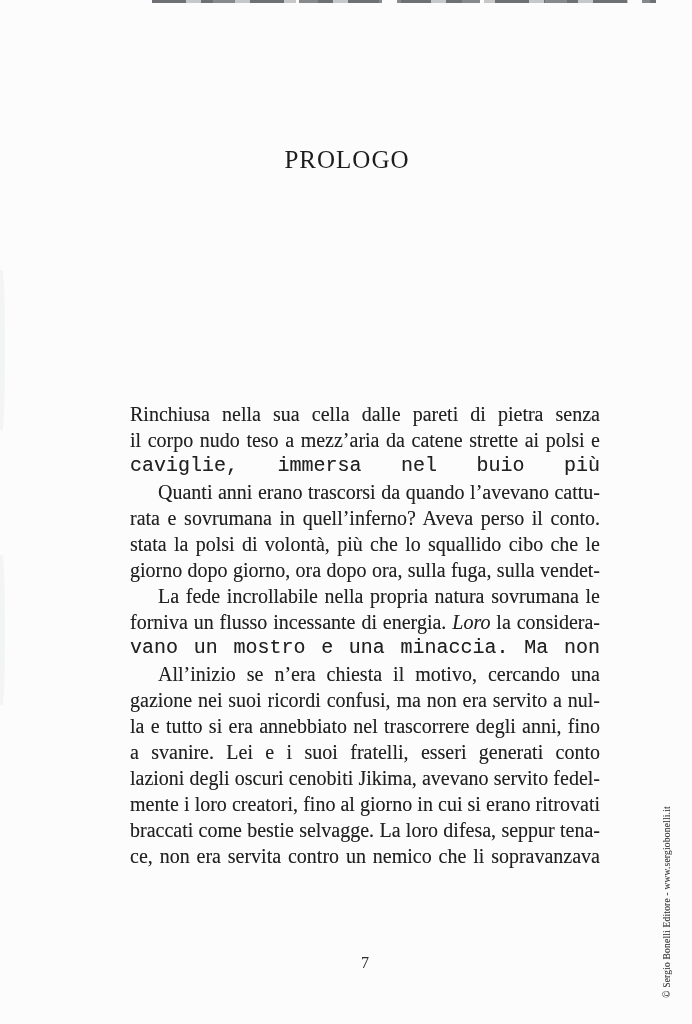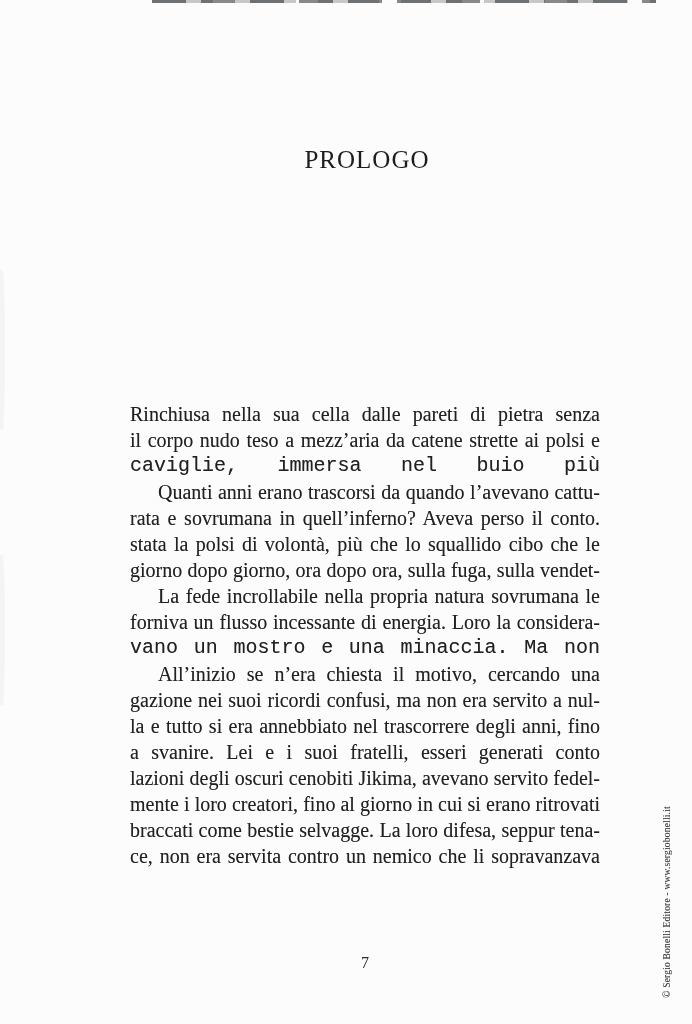--- a/index.html
+++ b/index.html
@@ -41,21 +41,21 @@
     width: 5px;
     background: rgba(110,115,120,0.06);
     border-radius: 0 60% 60% 0;
   }
   .edge-smudge.s1 { top: 270px; height: 160px; }
   .edge-smudge.s2 { top: 555px; height: 150px; }
 
   .title {
     position: absolute;
     top: 146px;
-    left: 132px;
+    left: 112px;
     width: 470px;
     margin: 0;
     text-align: center;
     font-size: 25px;
     font-weight: 400;
     letter-spacing: 1px;
     color: #1d1d1d;
   }
   .body-text {
     position: absolute;
@@ -68,21 +68,21 @@
     text-shadow: 0 0 0.4px rgba(30,30,30,0.35);
   }
   .line {
     height: 26px;
     overflow: hidden;
     text-align: justify;
     text-align-last: justify;
   }
   .line.para-end { text-align-last: left; font-family: Liberation Mono, monospace; }
   .line.indent   { text-indent: 28px; }
-  .italic        { }
+  .italic        { font-style: italic; }
 
   .page-number {
     position: absolute;
     top: 954px;
     left: 130px;
     width: 470px;
     text-align: center;
     font-size: 16px;
     color: #2a2a2a;
   }

